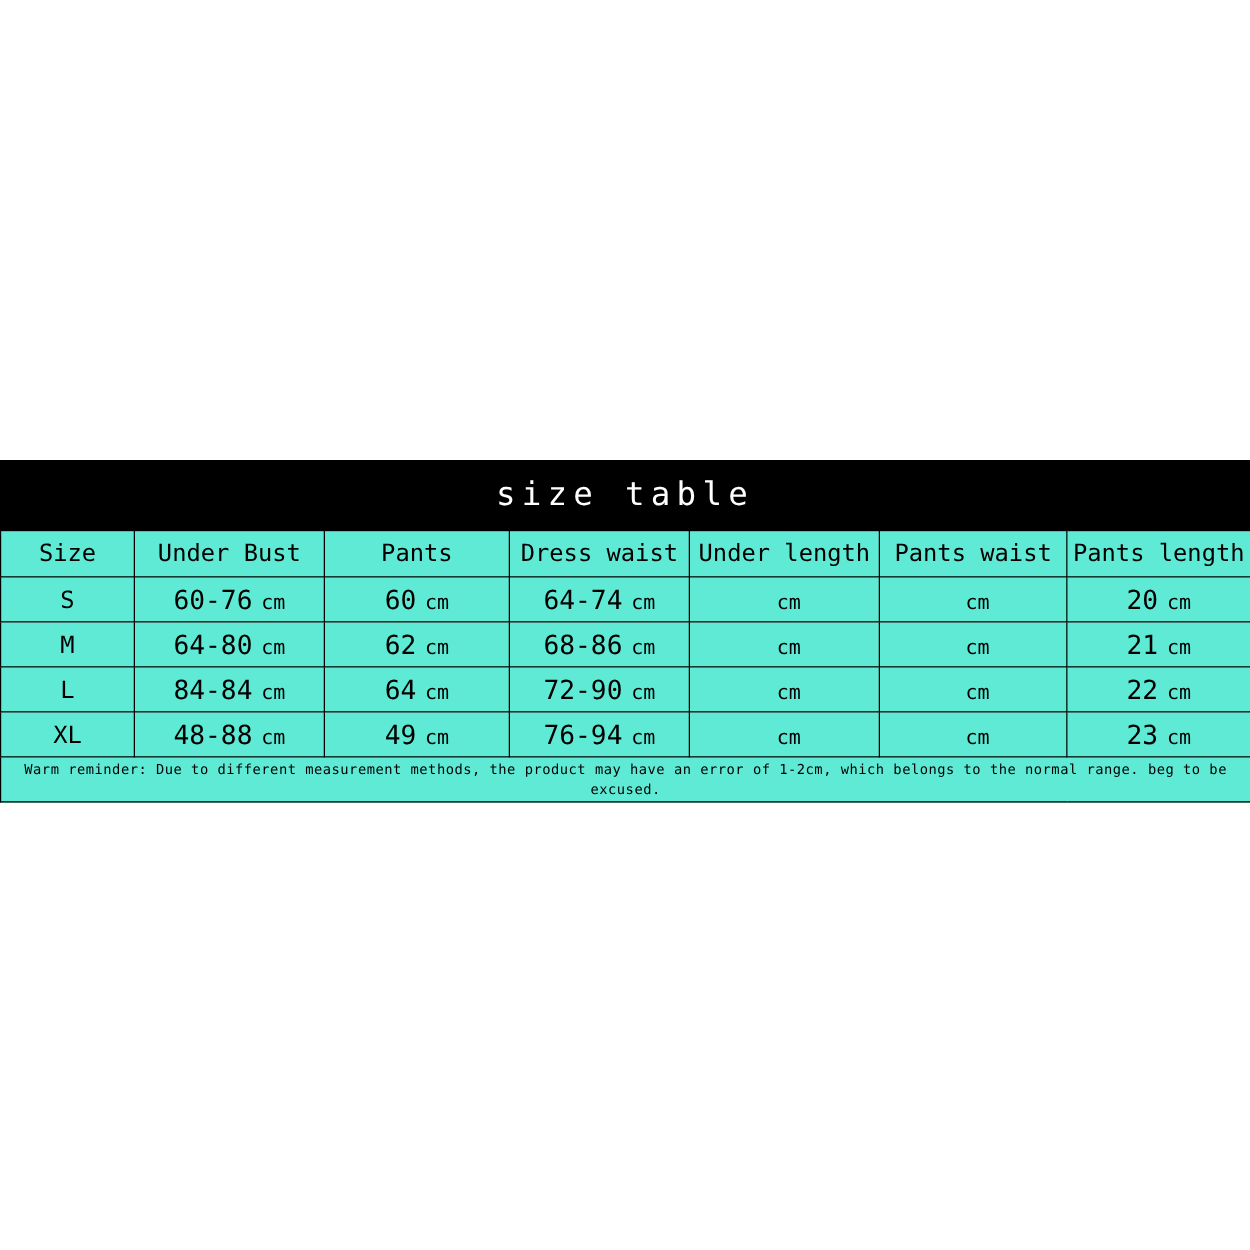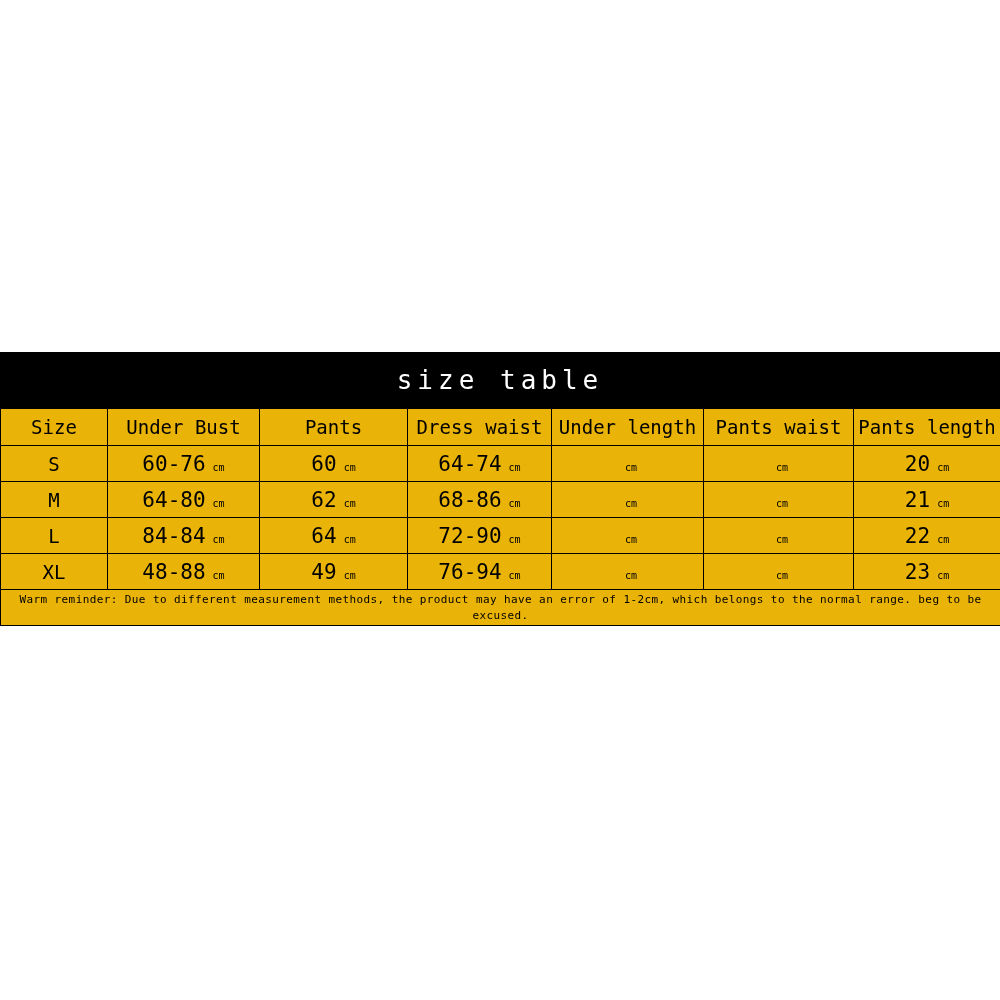--- a/index.html
+++ b/index.html
@@ -11,21 +11,21 @@
     width: 1000px;
     height: 1000px;
     font-family: "DejaVu Sans Mono", monospace;
     position: relative;
     overflow: hidden;
   }
   
   .size-chart {
     position: absolute;
     left: 0;
-    top: 352px;
+    top: 368px;
     width: 1000px;
     background: #000000;
     padding: 0;
     box-sizing: border-box;
   }
   .chart-title {
     height: 56px;
     line-height: 56px;
     text-align: center;
     color: #ffffff;
@@ -39,21 +39,21 @@
     border-collapse: collapse;
     table-layout: fixed;
     background: #ffffff;
   }
   table.size-table td {
     border: 1.5px solid #000000;
     height: 35px;
     text-align: center;
     vertical-align: middle;
     color: #000000;
-    background: #eab308;
+    background: #5eead4;
     font-family: "DejaVu Sans Mono", monospace;
     padding: 0;
   }
   
   col.c0 { width: 107px; }
   col.c1 { width: 152px; }
   col.c2 { width: 148px; }
   col.c3 { width: 144px; }
   col.c4 { width: 152px; }
   col.c5 { width: 150px; }
@@ -64,21 +64,21 @@
     height: 36px;
   }
   tr.data td {
     font-size: 21px;
     height: 35px;
   }
   tr.data td.size-cell {
     font-size: 19px;
   }
   .unit {
-    font-size: 10px;
+    font-size: 16px;
     padding-left: 7px;
   }
   .val-wrap {
     display: inline-block;
     white-space: nowrap;
   }
   .note-row td {
     text-align: left;
     font-size: 11px;
     line-height: 1.45;

